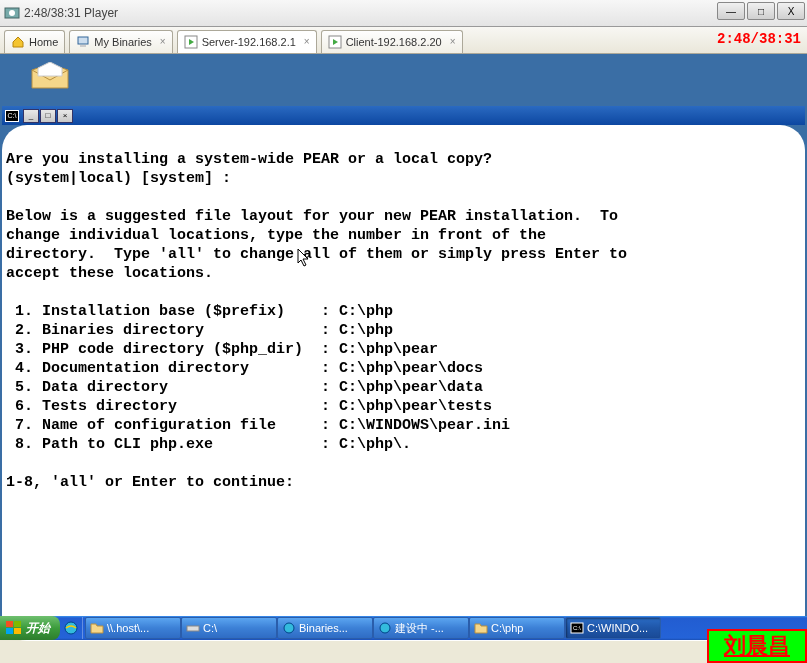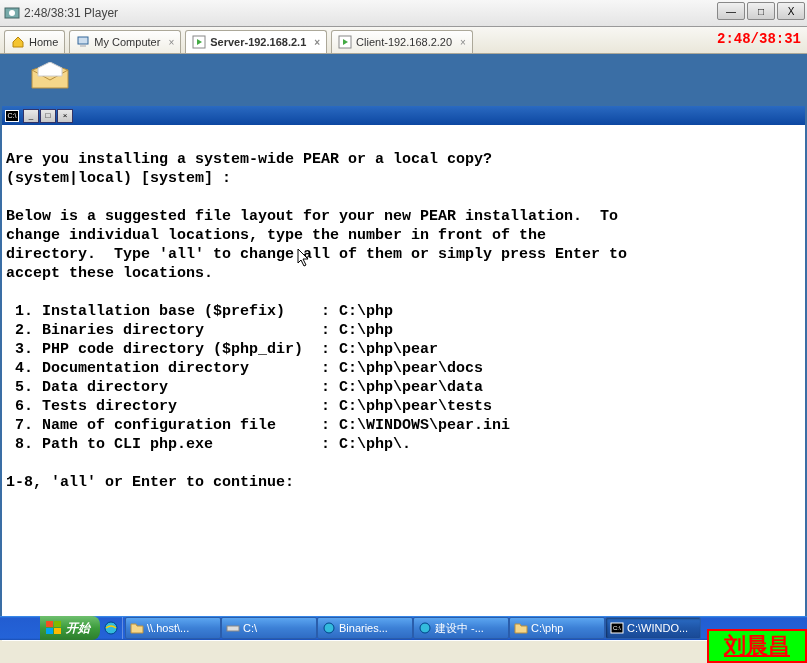--- a/index.html
+++ b/index.html
@@ -4,43 +4,43 @@
 <style>
 * { margin: 0; padding: 0; box-sizing: border-box; }
 body { width: 807px; height: 663px; background: #ece9d8; font-family: Tahoma, sans-serif; font-size: 11px; overflow: hidden; position: relative; }
 
 .player-titlebar { height: 27px; background: linear-gradient(#f7f7f7,#e4e4e4); border-bottom: 1px solid #999; display: flex; align-items: center; padding: 0 4px; position: relative; }
 .player-titlebar .icon { width: 16px; height: 16px; margin-right: 4px; }
 .player-titlebar .title { color: #444; font-size: 12px; }
 .win-controls { position: absolute; right: 2px; top: 2px; display: flex; gap: 2px; }
 .win-btn { width: 28px; height: 18px; background: linear-gradient(#f0f0f0,#d0d0d0); border: 1px solid #888; border-radius: 2px; font-size: 10px; display: flex; align-items: center; justify-content: center; cursor: pointer; }
 
-.tab-strip { height: 27px; background: linear-gradient(#f8f7f3,#eae7da); border-bottom: 1px solid #aca899; display: flex; align-items: flex-end; padding: 2px 4px 0; gap: 4px; position: relative; }
+.tab-strip { height: 27px; background: linear-gradient(#f8f7f3,#eae7da); border-bottom: 1px solid #aca899; display: flex; align-items: center; padding: 2px 4px 0; gap: 4px; position: relative; }
 .vm-tab { height: 23px; background: linear-gradient(#fefefe,#f1efe6); border: 1px solid #aca899; border-bottom: none; border-radius: 3px 3px 0 0; display: flex; align-items: center; padding: 0 6px; gap: 4px; font-size: 11px; color: #333; cursor: pointer; }
-.vm-tab.active { background: #fff; font-weight: bold; }
+.vm-tab.active { background: #fff; font-weight: normal; }
 .vm-tab .close { color: #888; font-size: 10px; margin-left: 4px; }
 .tab-icon { width: 14px; height: 14px; }
 .overlay-time { position: absolute; right: 6px; top: 4px; color: #ff0000; font-family: "Courier New", monospace; font-size: 14px; font-weight: bold; }
 .overlay-credit { position: absolute; right: 6px; top: 14px; color: #0000ff; font-family: "Courier New", monospace; font-size: 14px; font-weight: bold; }
 
 .guest-area { position: relative; height: 586px; background: #3a6ea5; }
 .envelope-icon { position: absolute; left: 30px; top: 8px; width: 40px; height: 30px; }
 
 .cmd-window { position: absolute; left: 2px; top: 52px; width: 803px; }
 .cmd-titlebar { height: 19px; background: linear-gradient(#2a6ac1,#0d47a1); display: flex; align-items: center; padding: 0 3px; }
 .cmd-titlebar .cmd-icon { width: 14px; height: 12px; background: #000; border: 1px solid #fff; font-size: 7px; color: #fff; display: flex; align-items: center; justify-content: center; margin-right: 4px; }
 .cmd-titlebar .title { color: #fff; font-size: 11px; font-weight: bold; flex: 1; }
 .cmd-titlebar .btns { display: flex; gap: 1px; }
 .cmd-titlebar .btn { width: 16px; height: 14px; background: linear-gradient(#e8e8e8,#c8c8c8); border: 1px solid #336; font-size: 8px; display: flex; align-items: center; justify-content: center; cursor: pointer; }
-.cmd-body { background: #fff; height: 516px; font-family: "Courier New", monospace; font-size: 15px; font-weight: bold; line-height: 19px; color: #000; padding: 6px 4px; white-space: pre; overflow: hidden; }
+.cmd-body { background: #fff; height: 516px; font-family: "Courier New", monospace; font-size: 15px; font-weight: bold; line-height: 19px; color: #000; padding: 6px 4px; white-space: pre; overflow: hidden; border-radius: 25px; }
 
 .cursor-arrow { position: absolute; left: 297px; top: 194px; width: 14px; height: 20px; pointer-events: none; z-index: 50; }
 
 .taskbar { position: absolute; left: 0; bottom: 0; width: 100%; height: 24px; background: linear-gradient(#3e95ef,#225dd1 8%,#2463d8 92%,#1a4fb3); display: flex; align-items: center; }
-.start-btn { height: 24px; background: linear-gradient(#6fc06f,#3c9c3c 50%,#2d7d2d); border-radius: 0 8px 8px 0; display: flex; align-items: center; padding: 0 10px 0 6px; color: #fff; font-weight: bold; font-size: 12px; font-style: italic; gap: 4px; cursor: pointer; margin-left: 40px; }
+.start-btn { height: 24px; background: linear-gradient(#6fc06f,#3c9c3c 50%,#2d7d2d); border-radius: 0 8px 8px 0; display: flex; align-items: center; padding: 0 10px 0 6px; color: #fff; font-weight: bold; font-size: 12px; font-style: italic; gap: 4px; cursor: pointer; }
 .start-flag { width: 16px; height: 14px; }
 .quick-launch { display: flex; align-items: center; gap: 1px; padding: 0 2px; border-right: 1px solid rgba(255,255,255,0.3); height: 22px; }
 .ql-btn { width: 18px; height: 20px; display: flex; align-items: center; justify-content: center; cursor: pointer; }
 .task-btns { display: flex; align-items: center; gap: 0; padding: 0 2px; flex: 1; }
 .task-btn { height: 22px; width: 96px; background: linear-gradient(#5ba5f0,#3c80d6 50%,#2f6cc4); border: 1px solid #2a5dab; border-radius: 2px; display: flex; align-items: center; padding: 0 4px; gap: 3px; color: #fff; font-size: 11px; cursor: pointer; overflow: hidden; white-space: nowrap; }
 .task-btn.active { background: linear-gradient(#2a6bc4,#1f56a8 50%,#1a4a96); box-shadow: inset 1px 1px 2px rgba(0,0,0,0.4); }
 .task-btn .ticon { width: 14px; height: 14px; flex-shrink: 0; }
 .watermark { position: absolute; right: 0; bottom: 0; width: 100px; height: 34px; background: #00ff00; border: 2px solid #ff0000; color: #ff0000; font-family: SimSun, serif; font-size: 22px; font-weight: bold; display: flex; align-items: center; justify-content: center; z-index: 100; text-decoration: underline; }
 </style>
 </head>
@@ -64,21 +64,21 @@
     <svg class="tab-icon" viewBox="0 0 14 14">
         <path d="M2 7 L7 2 L12 7 L12 12 L2 12 Z" fill="#f4c430" stroke="#b8860b"></path>
       </svg>
     <span>Home</span>
   </div>
   <div class="vm-tab">
     <svg class="tab-icon" viewBox="0 0 14 14">
         <rect x="2" y="2" width="10" height="7" fill="#cde" stroke="#369"></rect>
         <rect x="4" y="10" width="6" height="2" fill="#ccc"></rect>
       </svg>
-    <span>My Computer</span>
+    <span>My Binaries</span>
     <span class="close">×</span>
   </div>
   <div class="vm-tab active">
     <svg class="tab-icon" viewBox="0 0 14 14">
         <rect x="1" y="1" width="12" height="12" fill="#fff" stroke="#888"></rect>
         <polygon points="5,4 10,7 5,10" fill="#4a4"></polygon>
       </svg>
     <span>Server-192.168.2.1</span>
     <span class="close">×</span>
   </div>

